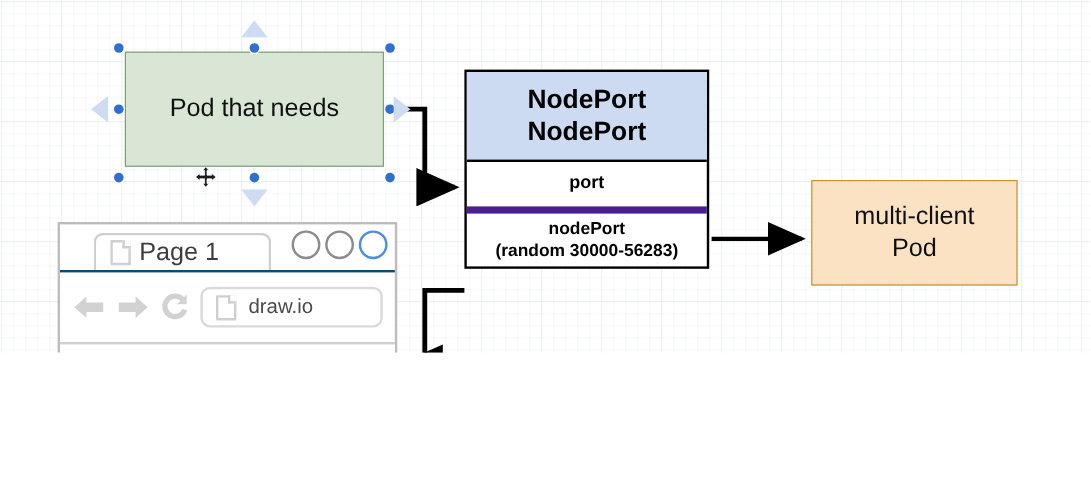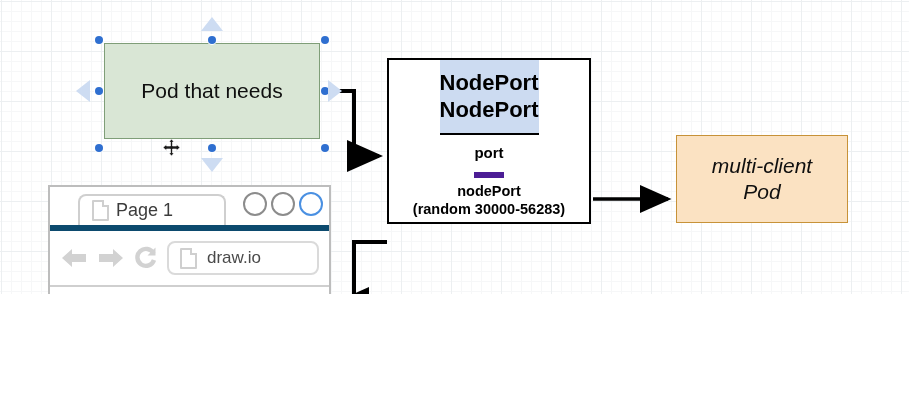--- a/index.html
+++ b/index.html
@@ -39,38 +39,36 @@
   #pod-source {
     left: 104px; top: 43px; width: 216px; height: 96px;
     background: #d9e6d5;
     border: 1px solid #7f9e78;
     font-size: 21px;
     color: #0f0f0f;
   }
 
   
   #pod-target {
-    left: 676px; top: 135px; width: 172px; height: 88px;
+    left: 676px; top: 150px; width: 172px; height: 88px;
     background: #fbe2c2;
     border: 1px solid #c79238;
     font-size: 21px;
     color: #0f0f0f;
-    font-style: italic;
   }
 
   
   #nodeport-service {
     position: absolute;
     left: 387px; top: 58px; width: 204px;
     box-sizing: border-box;
     border: 2px solid #000000;
     background: #ffffff;
     display: flex;
     flex-direction: column;
-    align-items: center;
   }
   #nodeport-service .svc-header {
     background: #ccdbf1;
     border-bottom: 2px solid #000;
     height: 75px;
     display: flex; align-items: center; justify-content: center;
     text-align: center;
     font-size: 22px; font-weight: bold; color: #000;
     line-height: 1.2;
     box-sizing: border-box;
@@ -105,21 +103,21 @@
     left: 28px; top: 7px; width: 148px; height: 31px;
     box-sizing: border-box;
     border: 2px solid #cfcfcf;
     border-bottom: none;
     border-radius: 8px 8px 0 0;
     background: #ffffff;
     display: flex; align-items: center; gap: 7px;
     padding-left: 12px;
   }
   #browser-tab .tab-label {
-    font-size: 18px; color: #3c3c3c;
+    font-size: 21px; color: #3c3c3c;
   }
   .page-icon {
     width: 13px; height: 17px;
     border: 2px solid #cfcfcf;
     border-radius: 1px;
     position: relative;
     flex: none;
   }
   .page-icon::after {
     content: "";
@@ -139,21 +137,21 @@
     width: 24px; height: 24px;
     border-radius: 50%;
     border: 2px solid #8c8c8c;
     box-sizing: border-box;
   }
   .win-circle.accent { border-color: #4a90e2; }
 
   #browser-toolbar {
     position: relative;
     height: 60px;
-    border-top: 6px solid #0c4a6e;
+    border-top: 2px solid #0c4a6e;
     display: flex; align-items: center;
     padding-left: 10px;
     gap: 9px;
     box-sizing: border-box;
   }
   .nav-icon { flex: none; }
   #url-bar {
     flex: 1;
     margin-right: 10px;
     height: 34px;

